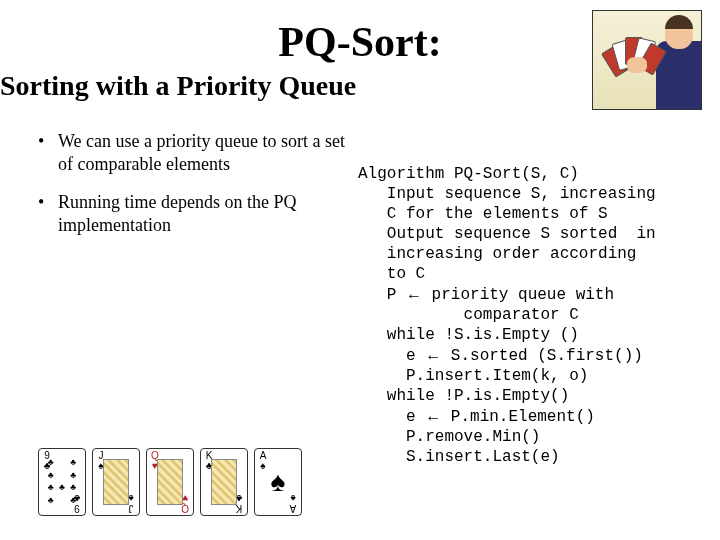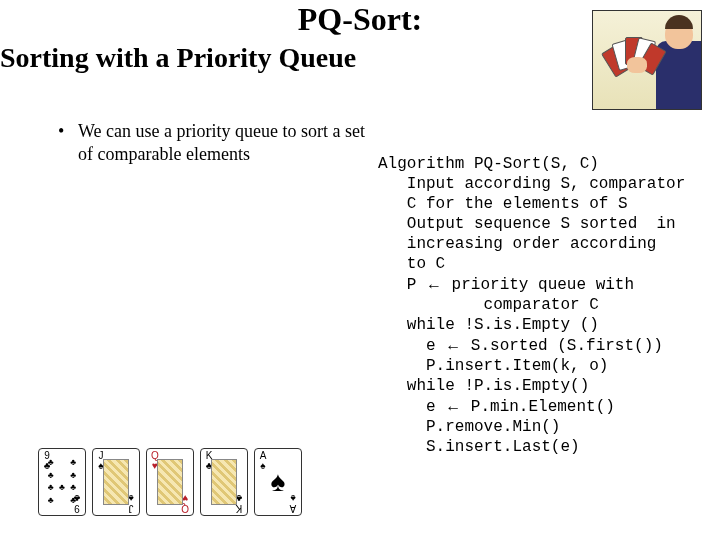--- a/index.html
+++ b/index.html
@@ -6,23 +6,23 @@
   body {
     width: 720px;
     height: 540px;
     background: #fff;
     font-family: "Times New Roman", Times, serif;
     color: #000;
     position: relative;
     overflow: hidden;
   }
   .title {
-    font-size: 32px;
+    font-size: 42px;
     text-align: center;
-    margin-top: 1px;
+    margin-top: 18px;
   }
   .subtitle {
     font-size: 28px;
     margin-top: 4px;
   }
   .corner-illus {
     position: absolute;
     top: 10px;
     right: 18px;
     width: 110px;
@@ -72,22 +72,22 @@
     border-radius: 2px;
   }
   .corner-illus .fan .c1 { left: 0; top: 12px; transform: rotate(-32deg); background:#c0392b; }
   .corner-illus .fan .c2 { left: 8px; top: 6px; transform: rotate(-16deg); background:#fff; }
   .corner-illus .fan .c3 { left: 18px; top: 2px; transform: rotate(0deg); background:#c0392b; }
   .corner-illus .fan .c4 { left: 28px; top: 4px; transform: rotate(14deg); background:#fff; }
   .corner-illus .fan .c5 { left: 36px; top: 10px; transform: rotate(30deg); background:#c0392b; }
 
   .content {
     display: flex;
-    margin-top: 46px;
-    padding: 0 20px 0 58px;
+    margin-top: 28px;
+    padding: 0 20px 0 38px;
   }
   .left {
     width: 320px;
     padding-right: 8px;
   }
   .right {
     flex: 1;
     font-family: "Courier New", Courier, monospace;
     font-size: 16px;
     white-space: pre;
@@ -198,25 +198,28 @@
 <h2 class="subtitle">Sorting with a Priority Queue</h2>
 
 <div class="content">
   <div class="left">
     <ul class="outer">
       <li>
         <span>We can use a priority queue to sort a set of comparable elements</span>
         <ul class="inner">
         </ul>
       </li>
+      <li>
+        <span>Running time depends on the PQ implementation</span>
+      </li>
     </ul>
   </div>
 
   <div class="right"><span>Algorithm PQ-Sort(S, C)</span>
-<span>   Input according S, comparator</span>
+<span>   Input sequence S, increasing</span>
 <span>   C for the elements of S</span>
 <span>   Output sequence S sorted  in</span>
 <span>   increasing order according</span>
 <span>   to C</span>
 <span>   P </span><span class="arrow">←</span><span> priority queue with</span>
 <span>           comparator C</span>
 <span>   while !S.is.Empty ()</span>
 <span>     e </span><span class="arrow">←</span><span> S.sorted (S.first())</span>
 <span>     P.insert.Item(k, o)</span>
 <span>   while !P.is.Empty()</span>

